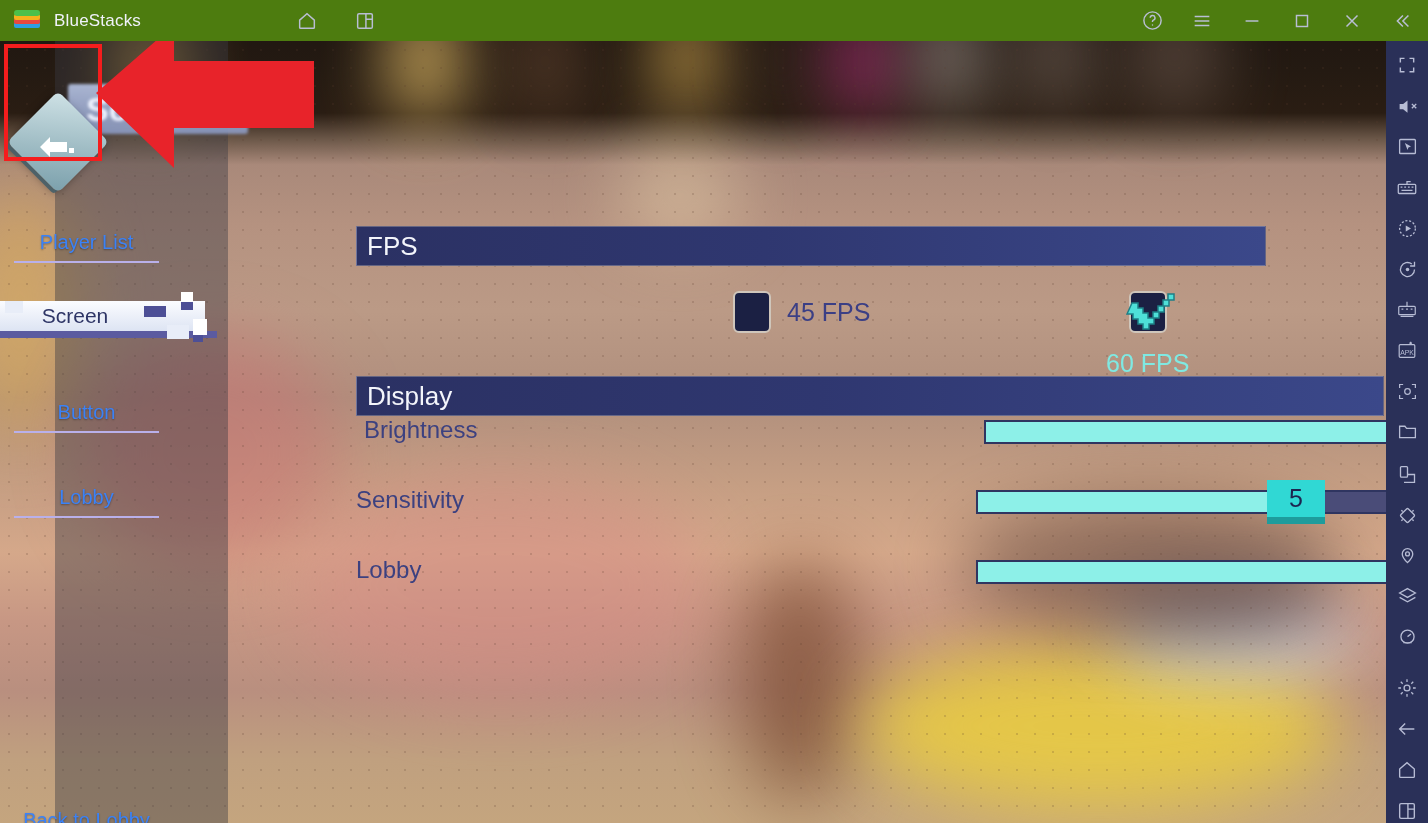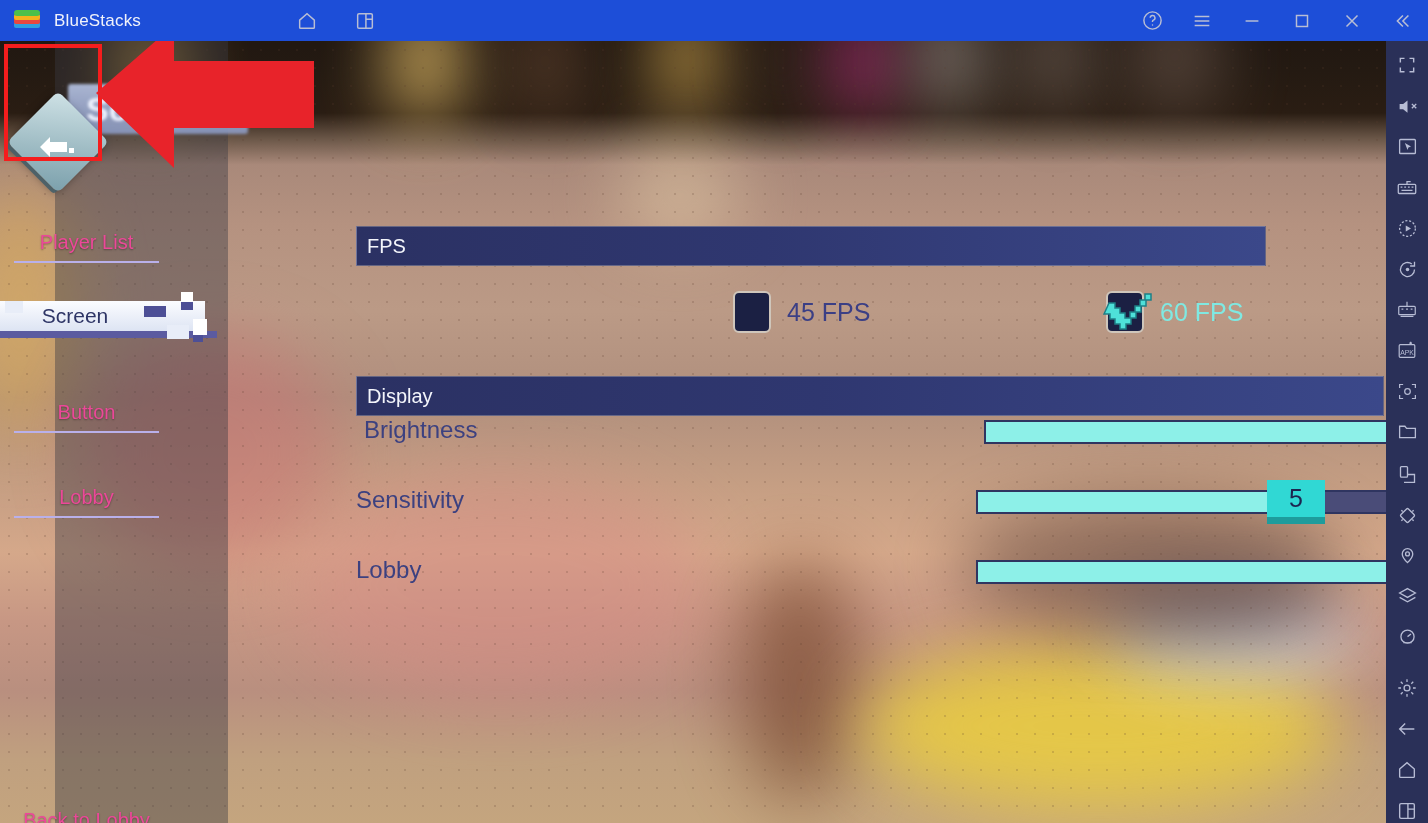--- a/index.html
+++ b/index.html
@@ -7,21 +7,21 @@
     width: 1428px; height: 823px;
     overflow: hidden;
     font-family: "Liberation Sans", sans-serif;
     background: #20264b;
   }
   #app { position: relative; width: 1428px; height: 823px; overflow: hidden; }
 
   
   .titlebar {
     position: absolute; top: 0; left: 0; width: 1428px; height: 41px;
-    background: #1d4ed8; display: flex; align-items: center; z-index: 60;
+    background: #4d7c0f; display: flex; align-items: center; z-index: 60;
   }
   .bs-logo { margin-left: 14px; width: 26px; height: 26px; position: relative; }
   .bs-logo i { position: absolute; left: 0; width: 26px; height: 6px; border-radius: 2px; display:block;}
   .bs-logo i:nth-child(1){ top: 14px; background:#2e9fe0;}
   .bs-logo i:nth-child(2){ top: 10px; background:#e8483f;}
   .bs-logo i:nth-child(3){ top: 6px; background:#f5b21c;}
   .bs-logo i:nth-child(4){ top: 2px; background:#4cc04a; border-radius:4px;}
   .app-title { color:#f0f2fa; font-size:17px; margin-left:14px; letter-spacing:.2px; }
   .tb-icons { margin-left: 148px; display:flex; gap: 22px; align-items:center;}
   .tb-right { position:absolute; right: 8px; top:0; height:41px; display:flex; align-items:center; gap:14px;}
@@ -55,21 +55,21 @@
   
   .leftmenu {
     position:absolute; top:0; left:55px; width:173px; height:782px;
     background: rgba(58,58,66,.42);
   }
   .menu-item {
     position:absolute; left:0; width:173px; height:46px;
     display:flex; align-items:center; justify-content:center;
   }
   .menu-item span {
-    color:#ec4899; font-size:20px; text-shadow: 0 1px 2px rgba(0,0,0,.35);
+    color:#3b82f6; font-size:20px; text-shadow: 0 1px 2px rgba(0,0,0,.35);
   }
   .menu-item::after {
     content:""; position:absolute; bottom:2px; left:14px; width:145px; height:2px;
     background:#b9b0ea;
   }
   .menu-title {
     position:absolute; top:43px; left:68px; width:180px; height:50px;
     background: linear-gradient(180deg, rgba(190,205,240,.85), rgba(150,170,220,.75));
     border-radius:3px; filter: blur(1.4px);
   }
@@ -116,21 +116,21 @@
   }
 
   
   .section-head {
     position:absolute; height:40px;
     background: linear-gradient(90deg,#2b3163 0%, #2f3770 45%, #3b488a 100%);
     border:1px solid rgba(210,200,190,.35);
     display:flex; align-items:center;
   }
   .section-head span {
-    color:#f3f5fb; font-size:20px; margin-left:10px; line-height:1;
+    color:#f3f5fb; font-size:26px; margin-left:10px; line-height:1;
     font-family:"Liberation Sans", sans-serif;
   }
   .fps-row { position:absolute; left:356px; top:250px; width:910px; height:48px; }
   .fps-opt { position:absolute; display:flex; align-items:center; gap:16px; }
   .cbox {
     width:38px; height:42px; border-radius:6px;
     background:#1b2043; border:2px solid #cfc6bb; position:relative;
   }
   .cbox .check { position:absolute; left:-5px; top:-8px; width:50px; height:50px; }
   .fps-label { font-size:25px; color:#3b3f85; }
@@ -291,21 +291,21 @@
 
     <div class="section-head" style="left:356px; top:185px; width:910px;">
       <span>FPS</span>
     </div>
 
     <div class="fps-row">
       <div class="fps-opt" style="left:377px;top:0;">
         <div class="cbox"></div>
         <div class="fps-label">45 FPS</div>
       </div>
-      <div class="fps-opt" style="left:750px;top:0;">
+      <div class="fps-opt" style="left:750px;top:0;flex-direction:column;">
         <div class="cbox">
           <svg class="check" viewBox="0 0 50 50">
             <path d="M6 18 h6 v5 h5 v5 h5 v5 h5 v-6 h5 v-6 h5 v-6 h5 v-6 h6 v6 h-5 v6 h-5 v6 h-5 v6 h-5 v6 h-5 v5 h-6 v-5 h-5 v-5 h-5 v-5 h-6 z" fill="#4ee0d8" stroke="#1e7f86" stroke-width="1.5"></path>
           </svg>
         </div>
         <div class="fps-label on">60 FPS</div>
       </div>
     </div>
 
     <div class="section-head" style="left:356px; top:335px; width:1028px;">

